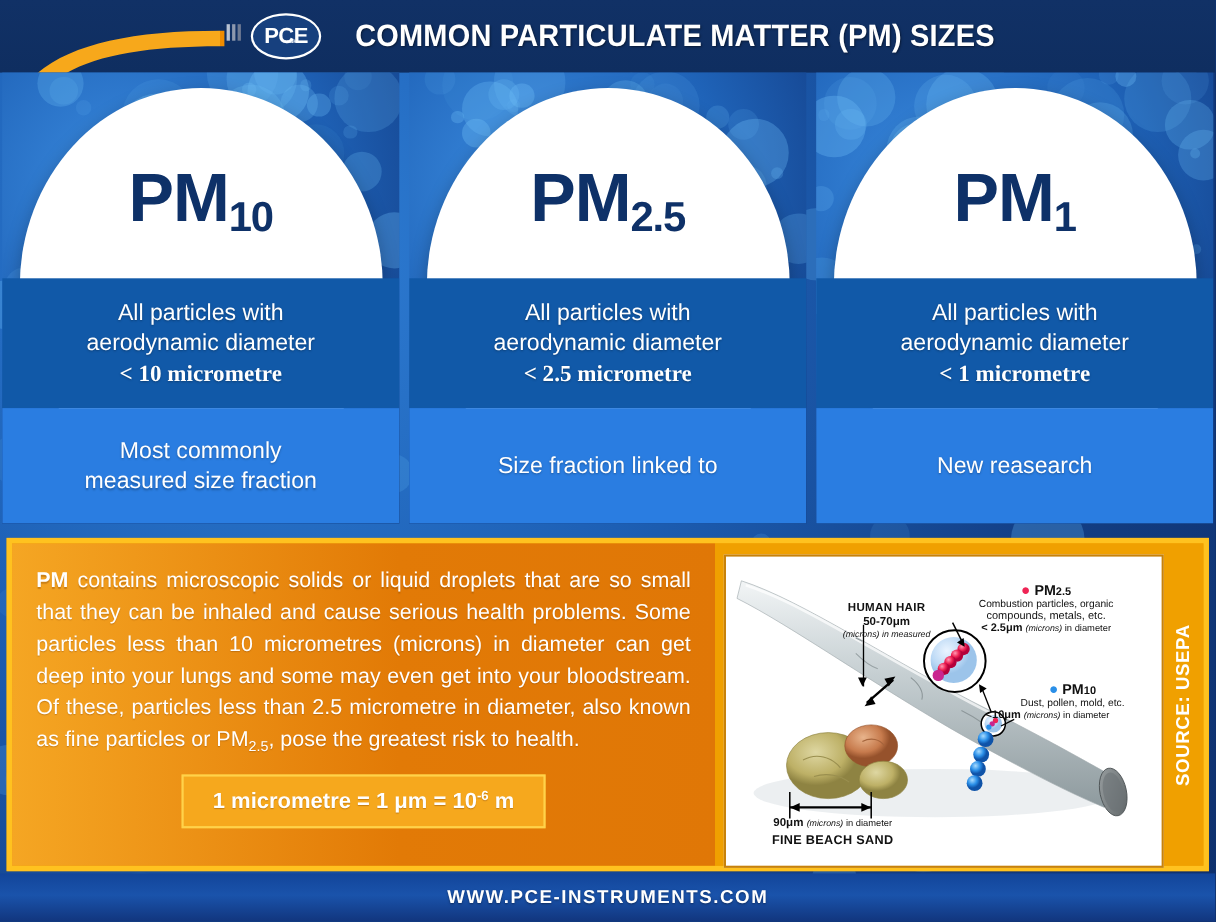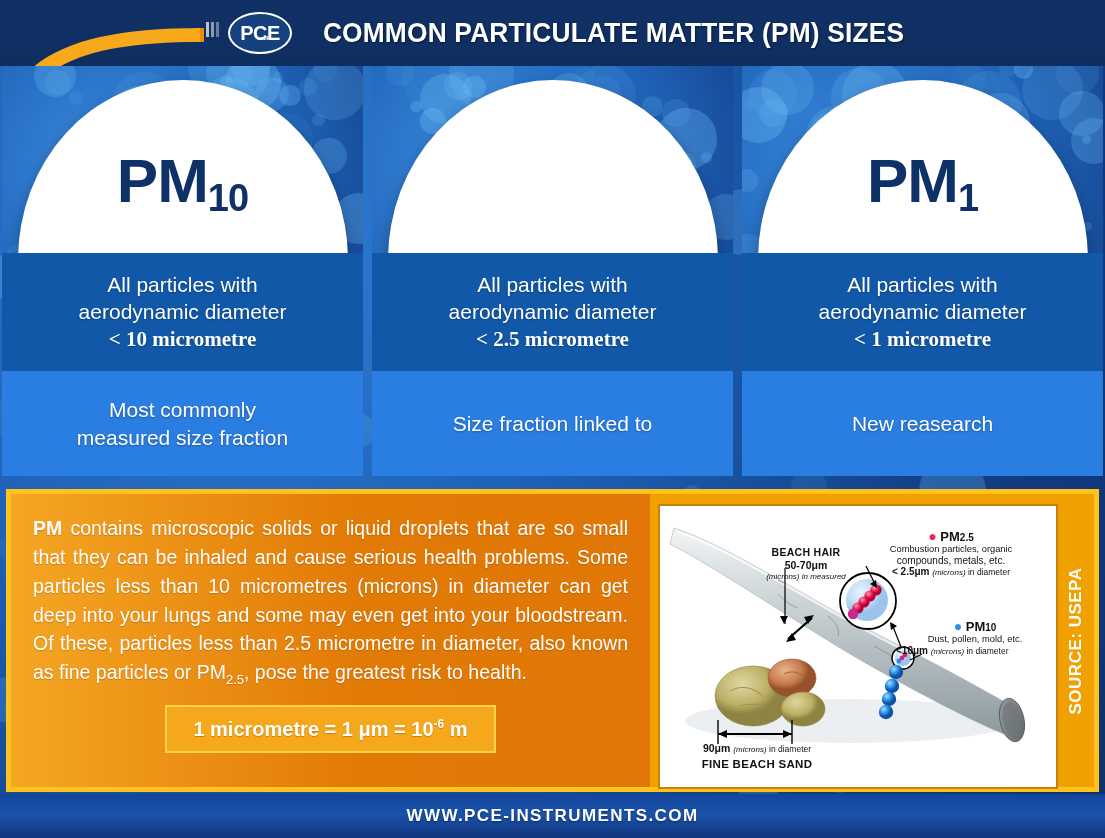--- a/index.html
+++ b/index.html
@@ -529,20 +529,23 @@
         <div class="cb" style="left:222.0px;top:113.0px;width:31.7px;height:31.7px;opacity:0.22"></div>
         <div class="cb" style="left:175.1px;top:61.4px;width:51.9px;height:51.9px;opacity:0.28"></div>
         <div class="cb" style="left:201.3px;top:-0.2px;width:21.3px;height:21.3px;opacity:0.08"></div>
         <div class="cb" style="left:49.4px;top:72.7px;width:31.0px;height:31.0px;opacity:0.13"></div>
         <div class="cb" style="left:285.7px;top:84.0px;width:38.9px;height:38.9px;opacity:0.20"></div>
         <div class="cb" style="left:233.4px;top:51.5px;width:48.9px;height:48.9px;opacity:0.16"></div>
         <div class="cb" style="left:270.1px;top:29.6px;width:21.0px;height:21.0px;opacity:0.20"></div>
         <div class="cb" style="left:270.2px;top:151.7px;width:9.8px;height:9.8px;opacity:0.24"></div>
         <div class="cb" style="left:233.8px;top:139.8px;width:32.8px;height:32.8px;opacity:0.23"></div>
       <div class="dome"></div>
+      <div class="pm-label">
+        <span>PM</span><sub>2.5</sub>
+      </div>
       <div class="band-dark">
         <div class="txt">
           <span>All particles with</span><br>
           <span>aerodynamic diameter</span><br>
           <b>&lt; 2.5 micrometre</b>
         </div>
       </div>
       <div class="band-light">
         <div class="txt">
           <span>Size fraction linked to</span><br>
@@ -724,21 +727,21 @@
           <path d="M124,168 C132,164 140,166 144,172" stroke="#a5643c" stroke-width="1" fill="none"></path>
 
           <line x1="58" y1="214" x2="58" y2="238" stroke="#000" stroke-width="1.4"></line>
           <line x1="132" y1="214" x2="132" y2="238" stroke="#000" stroke-width="1.4"></line>
           <line x1="58" y1="228" x2="132" y2="228" stroke="#000" stroke-width="2"></line>
           <path d="M58,228 l9,-4 l0,8 z" fill="#000"></path>
           <path d="M132,228 l-9,-4 l0,8 z" fill="#000"></path>
         </svg>
 
         <div class="epa-txt" style="left:92px; top:40px; text-align:center; width:108px; font-size:10.5px; font-weight:bold; letter-spacing:0.3px;">
-          <span>BEACH HAIR</span>
+          <span>HUMAN HAIR</span>
         </div>
         <div class="epa-txt" style="left:92px; top:53px; text-align:center; width:108px; font-size:10.5px; font-weight:bold;">
           <span>50-70μm</span>
         </div>
         <div class="epa-txt" style="left:86px; top:66px; text-align:center; width:120px; font-size:8px;">
           <span class="ital">(microns) in measured</span>
         </div>
 
         <div class="epa-txt" style="left:196px; top:22px; width:190px; text-align:center; font-size:13px; font-weight:bold;">
           <span style="color:#ef2455; font-size:14px;">●</span>

